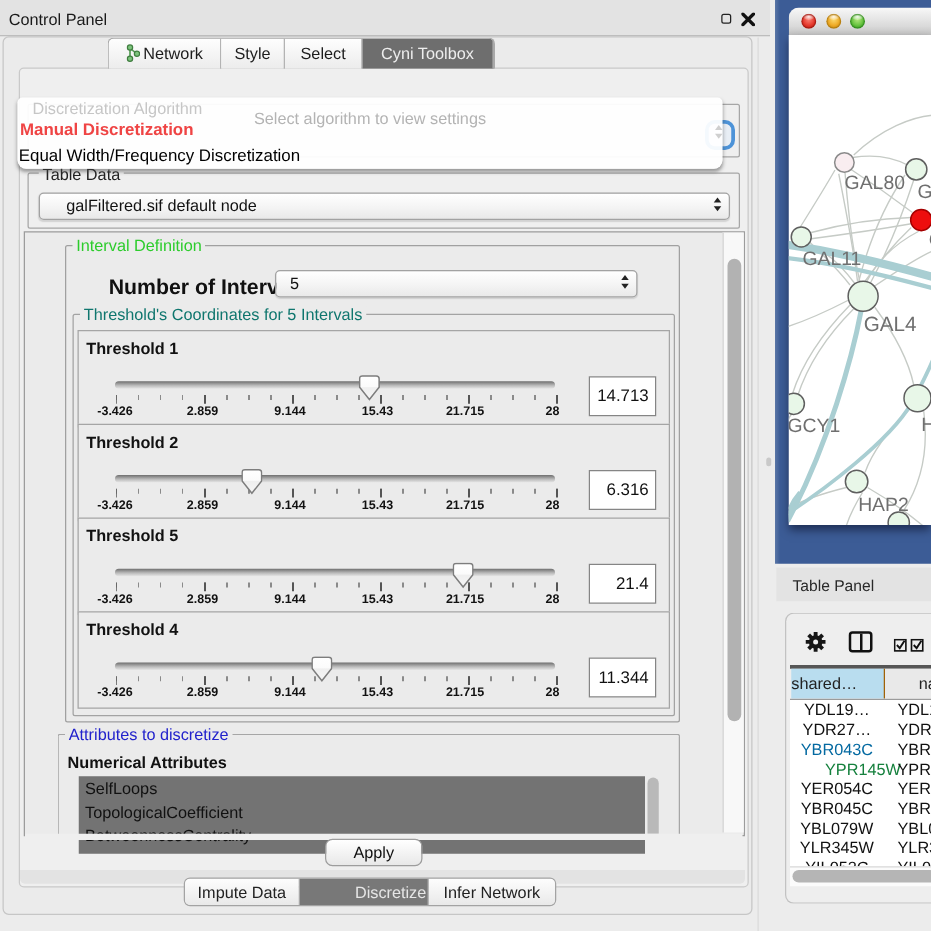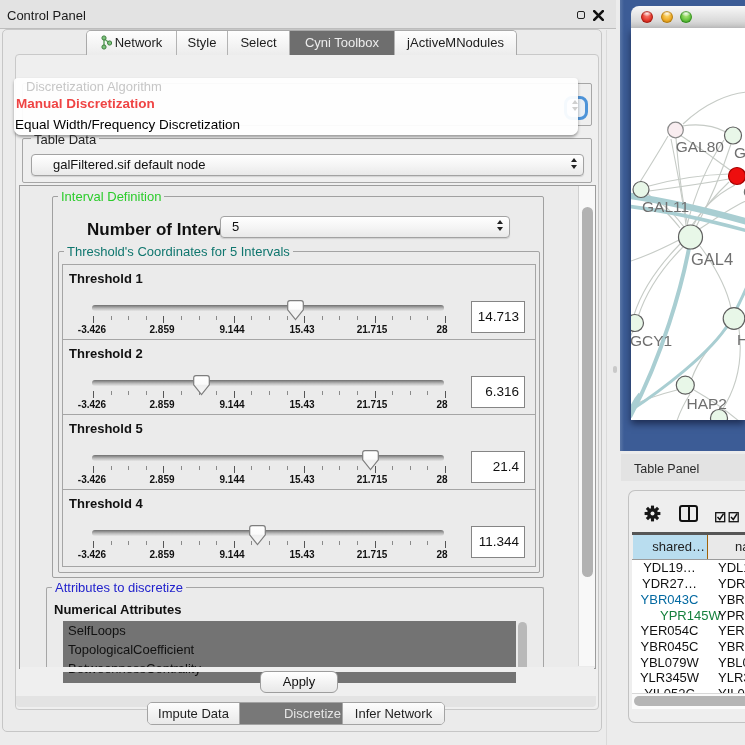--- a/index.html
+++ b/index.html
@@ -45,21 +45,20 @@
       <svg width="11" height="15" style="vertical-align:-3px;margin-right:3px;" viewBox="0 0 11 15">
         <line x1="3" y1="4" x2="3" y2="11" stroke="#5a9e5a" stroke-width="1.4"></line>
         <line x1="4" y1="4.5" x2="8" y2="7.5" stroke="#5a9e5a" stroke-width="1.4"></line>
         <circle cx="3" cy="3" r="2.1" fill="#7cc47c" stroke="#3f7d3f" stroke-width="1"></circle>
         <circle cx="3" cy="12" r="2.1" fill="#7cc47c" stroke="#3f7d3f" stroke-width="1"></circle>
         <circle cx="8.6" cy="8" r="2.1" fill="#7cc47c" stroke="#3f7d3f" stroke-width="1"></circle>
       </svg>Network</div>
     <div class="toptab" style="width:51px;">Style</div>
     <div class="toptab" style="width:62px;">Select</div>
     <div class="toptab" style="width:105px;background:#6e6e6e;color:#ededed;">Cyni Toolbox</div>
-    <div class="toptab" style="width:121px;border-right:none;">jActiveMNodules</div>
   </div>
 
   <div class="gbox" style="left:22px;top:83px;width:568px;height:41px;"></div>
 
   <div class="abs" style="left:564px;top:96px;width:18px;height:18px;border:3px solid #4d93d8;border-radius:8px;background:#e8eef5;"></div>
 
   <div class="gbox" style="left:22px;top:138px;width:568px;height:43px;"></div>
   <div class="grouplab" style="left:31px;top:133px;color:#222;">Table Data</div>
   <div class="combo" style="left:31px;top:154px;width:551px;height:20px;"></div>
   <div class="combotext" style="left:53px;top:157px;">galFiltered.sif default node</div>
@@ -201,20 +200,21 @@
   <div class="abs" style="left:260px;top:671px;width:76px;height:20px;border:1px solid #9d9d9d;border-radius:6px;background:linear-gradient(#ffffff,#e8e8e8);text-align:center;line-height:20px;font-size:13px;color:#111;">Apply</div>
 
   <div class="abs" style="left:147px;top:702px;height:21px;border:1px solid #a3a3a3;border-radius:5px;overflow:hidden;box-sizing:content-box;">
     <div class="bottab" style="width:92px;">Impute Data</div>
     <div class="bottab" style="width:103px;background:#787878;color:#e6e6e6;padding-left:43px;">Discretize Data</div>
     <div class="bottab" style="width:101px;border-right:none;">Infer Network</div>
   </div>
 
   <div class="abs" style="left:14px;top:78px;width:564px;height:57px;background:rgba(255,255,255,0.94);border-radius:4px 4px 7px 7px;box-shadow:0 2px 3px rgba(70,70,70,0.5);z-index:40;">
     <div style="position:absolute;left:12px;top:1px;font-size:13px;color:#c6c6c6;">Discretization Algorithm</div>
+    <div style="position:absolute;left:0;top:9px;width:100%;text-align:center;font-size:13px;color:#b3b3b3;">Select algorithm to view settings</div>
     <div style="position:absolute;left:2px;top:18px;font-size:13.5px;font-weight:bold;color:#ef4444;">Manual Discretization</div>
     <div style="position:absolute;left:1px;top:39px;font-size:13.5px;color:#000;">Equal Width/Frequency Discretization</div>
     <div style="position:absolute;left:558px;top:22px;width:7px;">
       <div style="width:0;height:0;border-left:3.5px solid transparent;border-right:3.5px solid transparent;border-bottom:4.5px solid #cfcfcf;margin-bottom:2.5px;"></div>
       <div style="width:0;height:0;border-left:3.5px solid transparent;border-right:3.5px solid transparent;border-top:4.5px solid #cfcfcf;"></div>
     </div>
   </div>
 
   <div class="abs" style="left:620px;top:0;width:125px;height:451px;background:linear-gradient(90deg,#5a76a6 0px,#3c5c96 4px,#3c5c96);"></div>
   <div class="abs" style="left:631px;top:6px;width:114px;height:22px;background:linear-gradient(#f8f8f8,#d9d9d9 70%,#c3c3c3);border-radius:8px 0 0 0;border-bottom:1px solid #999;"></div>
@@ -307,21 +307,21 @@
       <g fill="none" stroke="#111" stroke-width="1.3">
         <rect x="0.7" y="0.7" width="9" height="9"></rect>
         <rect x="14.2" y="0.7" width="9" height="9"></rect>
       </g>
       <path d="M2.5 5 L4.8 7.5 L8.6 1.6" stroke="#111" stroke-width="1.5" fill="none"></path>
       <path d="M16 5 L18.3 7.5 L22.1 1.6" stroke="#111" stroke-width="1.5" fill="none"></path>
     </svg>
   </div>
 
   <div class="abs" style="left:632px;top:532px;width:113px;height:2.5px;background:#565656;"></div>
-  <div class="abs" style="left:633px;top:534.5px;width:72px;height:24.5px;background:#b9ddef;border-right:1px solid #a16207;text-align:right;padding-right:2px;line-height:24.5px;font-size:13px;color:#222;">shared…</div>
+  <div class="abs" style="left:633px;top:534.5px;width:72px;height:24.5px;background:#b9ddef;border-right:1px solid #a16207;padding-right:2px;line-height:24.5px;font-size:13px;color:#222;">shared…</div>
   <div class="abs" style="left:708px;top:534.5px;width:37px;height:24.5px;background:#e9e9e9;font-size:13px;color:#222;line-height:24.5px;"><span style="margin-left:27px;">na</span></div>
   <div class="abs" style="left:632px;top:559px;width:113px;height:134px;background:#fff;overflow:hidden;border-top:1px solid #9b9b9b;">
     <div id="TROWS">
         <div style="position:absolute;left:0;top:0.4px;width:75px;text-align:center;font-size:13px;color:#111;line-height:15.7px;">YDL19…</div>
         <div style="position:absolute;left:86px;top:0.4px;font-size:13px;color:#111;line-height:15.7px;">YDL1</div>
         <div style="position:absolute;left:0;top:16.1px;width:75px;text-align:center;font-size:13px;color:#111;line-height:15.7px;">YDR27…</div>
         <div style="position:absolute;left:86px;top:16.1px;font-size:13px;color:#111;line-height:15.7px;">YDR2</div>
         <div style="position:absolute;left:0;top:31.8px;width:75px;text-align:center;font-size:13px;color:#0369a1;line-height:15.7px;">YBR043C</div>
         <div style="position:absolute;left:86px;top:31.8px;font-size:13px;color:#111;line-height:15.7px;">YBR0</div>
         <div style="position:absolute;left:0;top:47.5px;width:75px;text-align:left;font-size:13px;color:#15803d;line-height:15.7px;margin-left:28px;">YPR145W</div>

